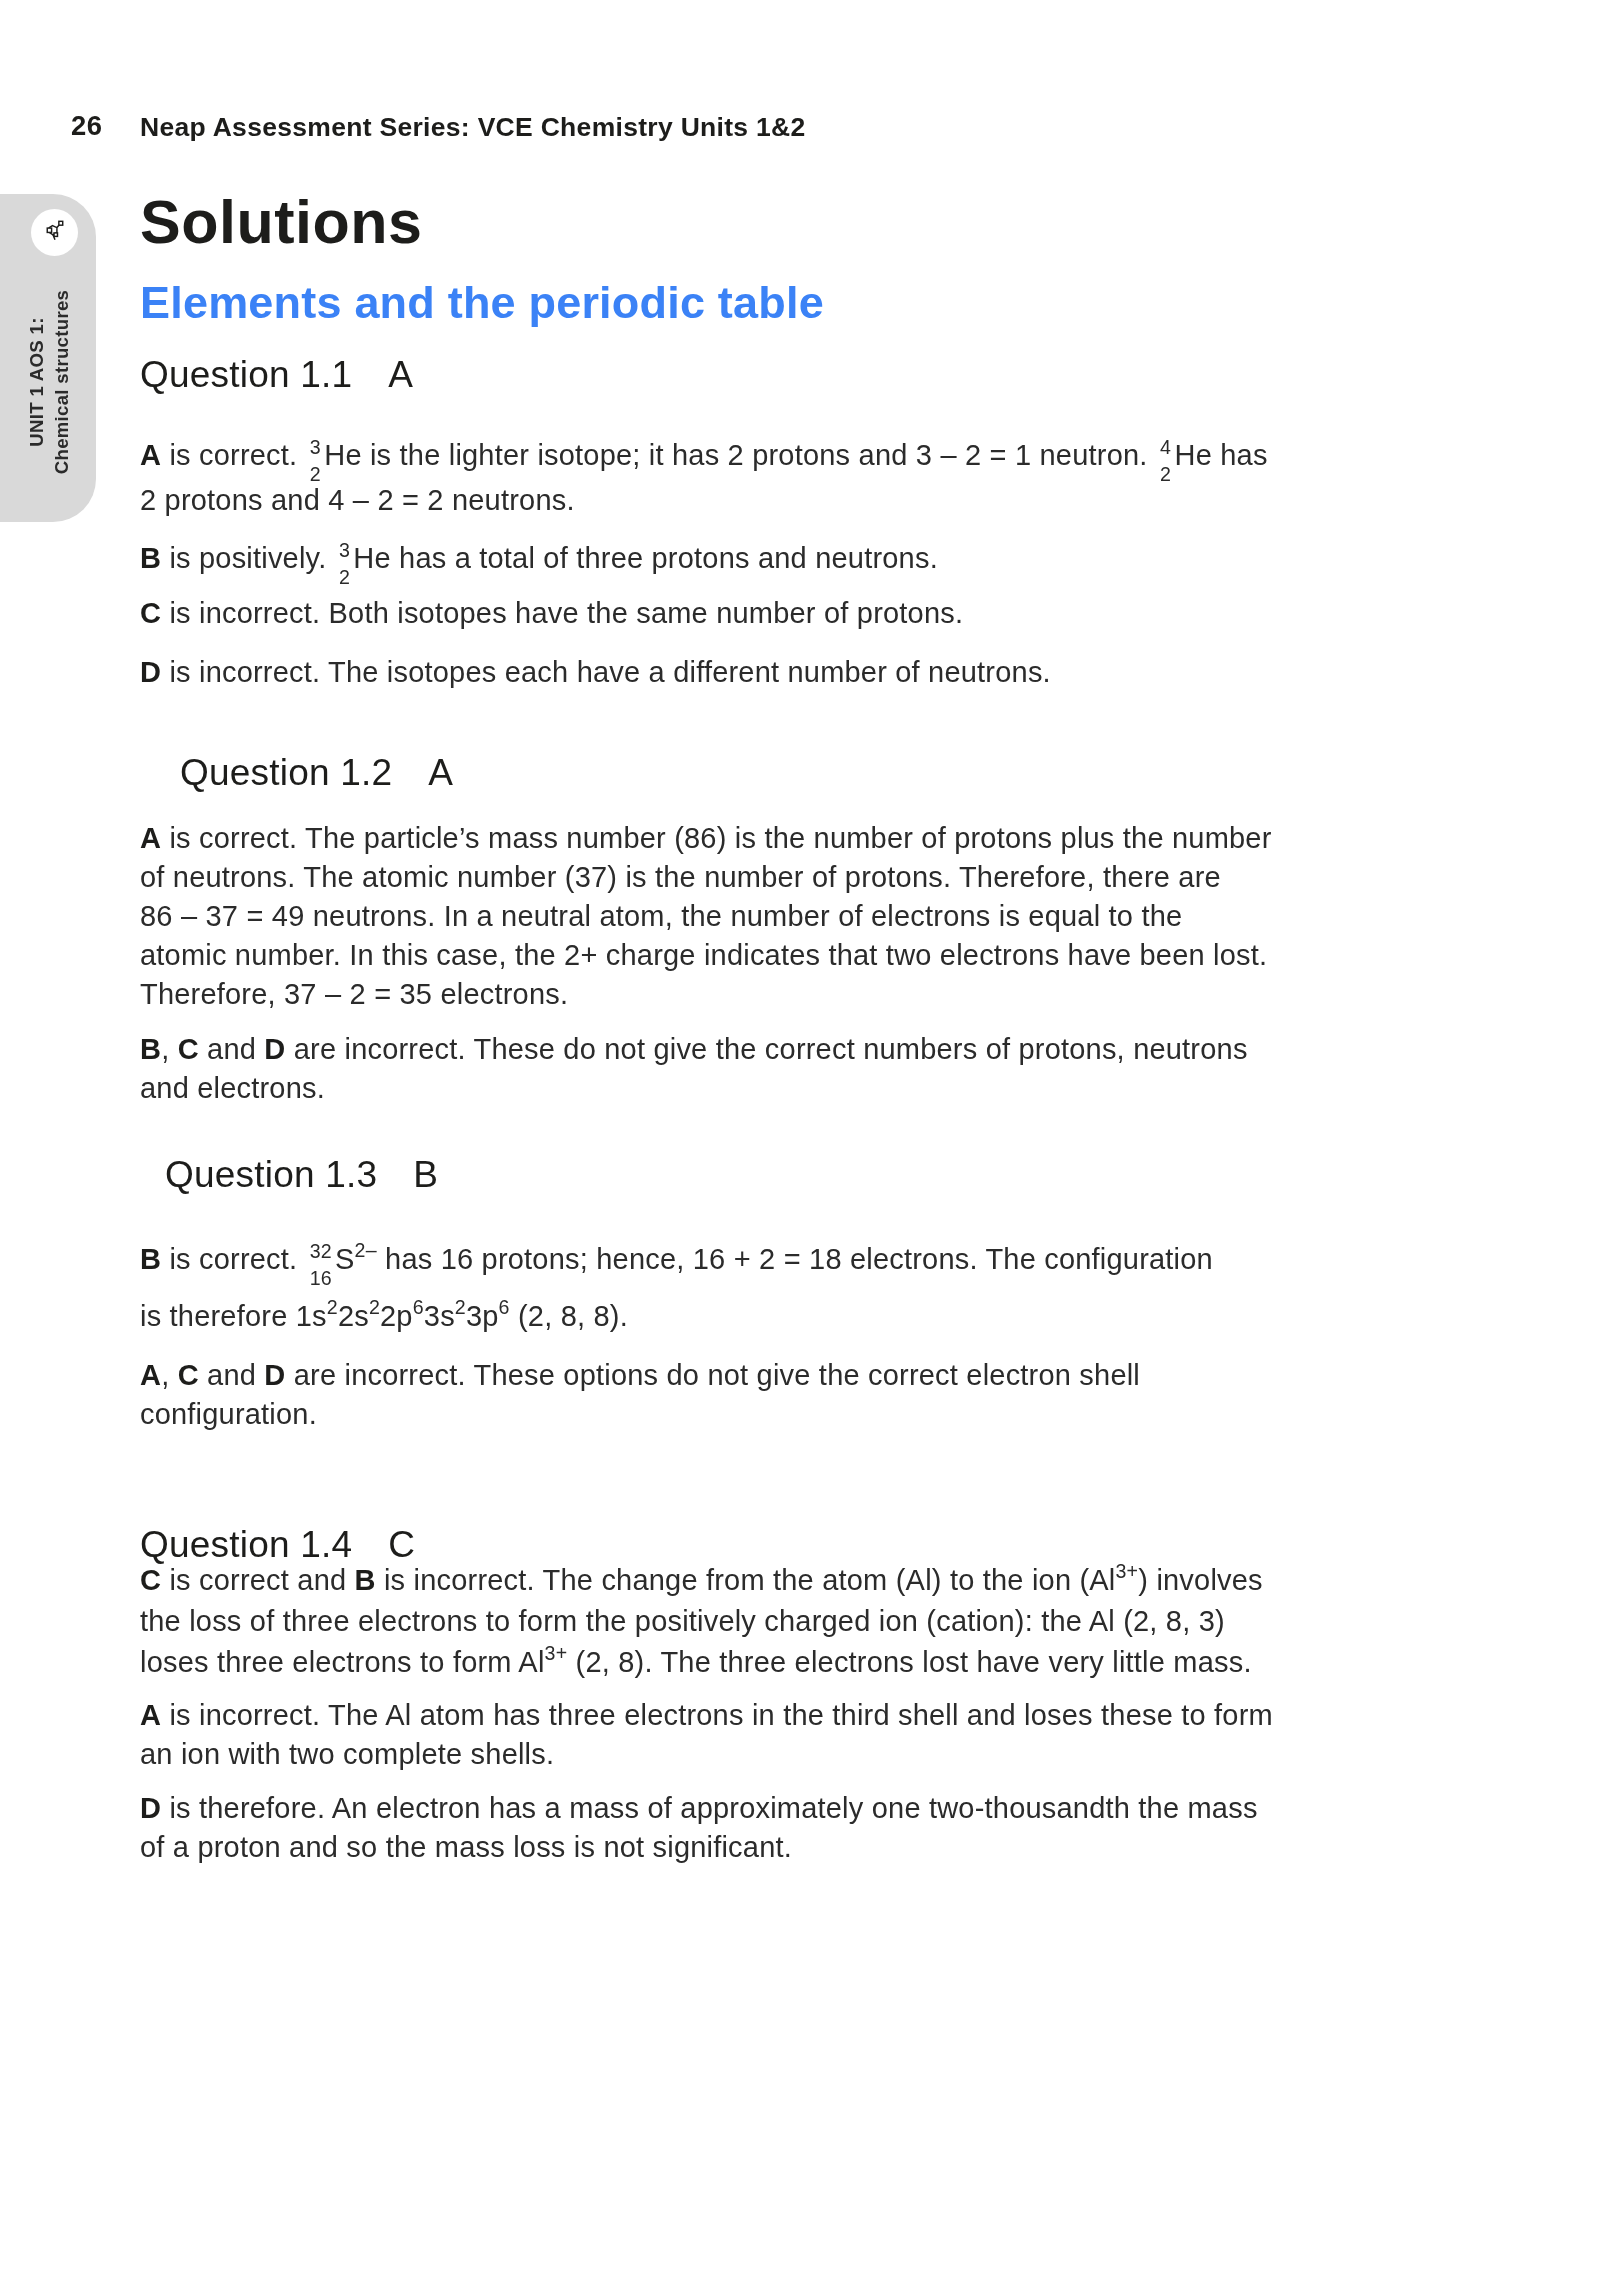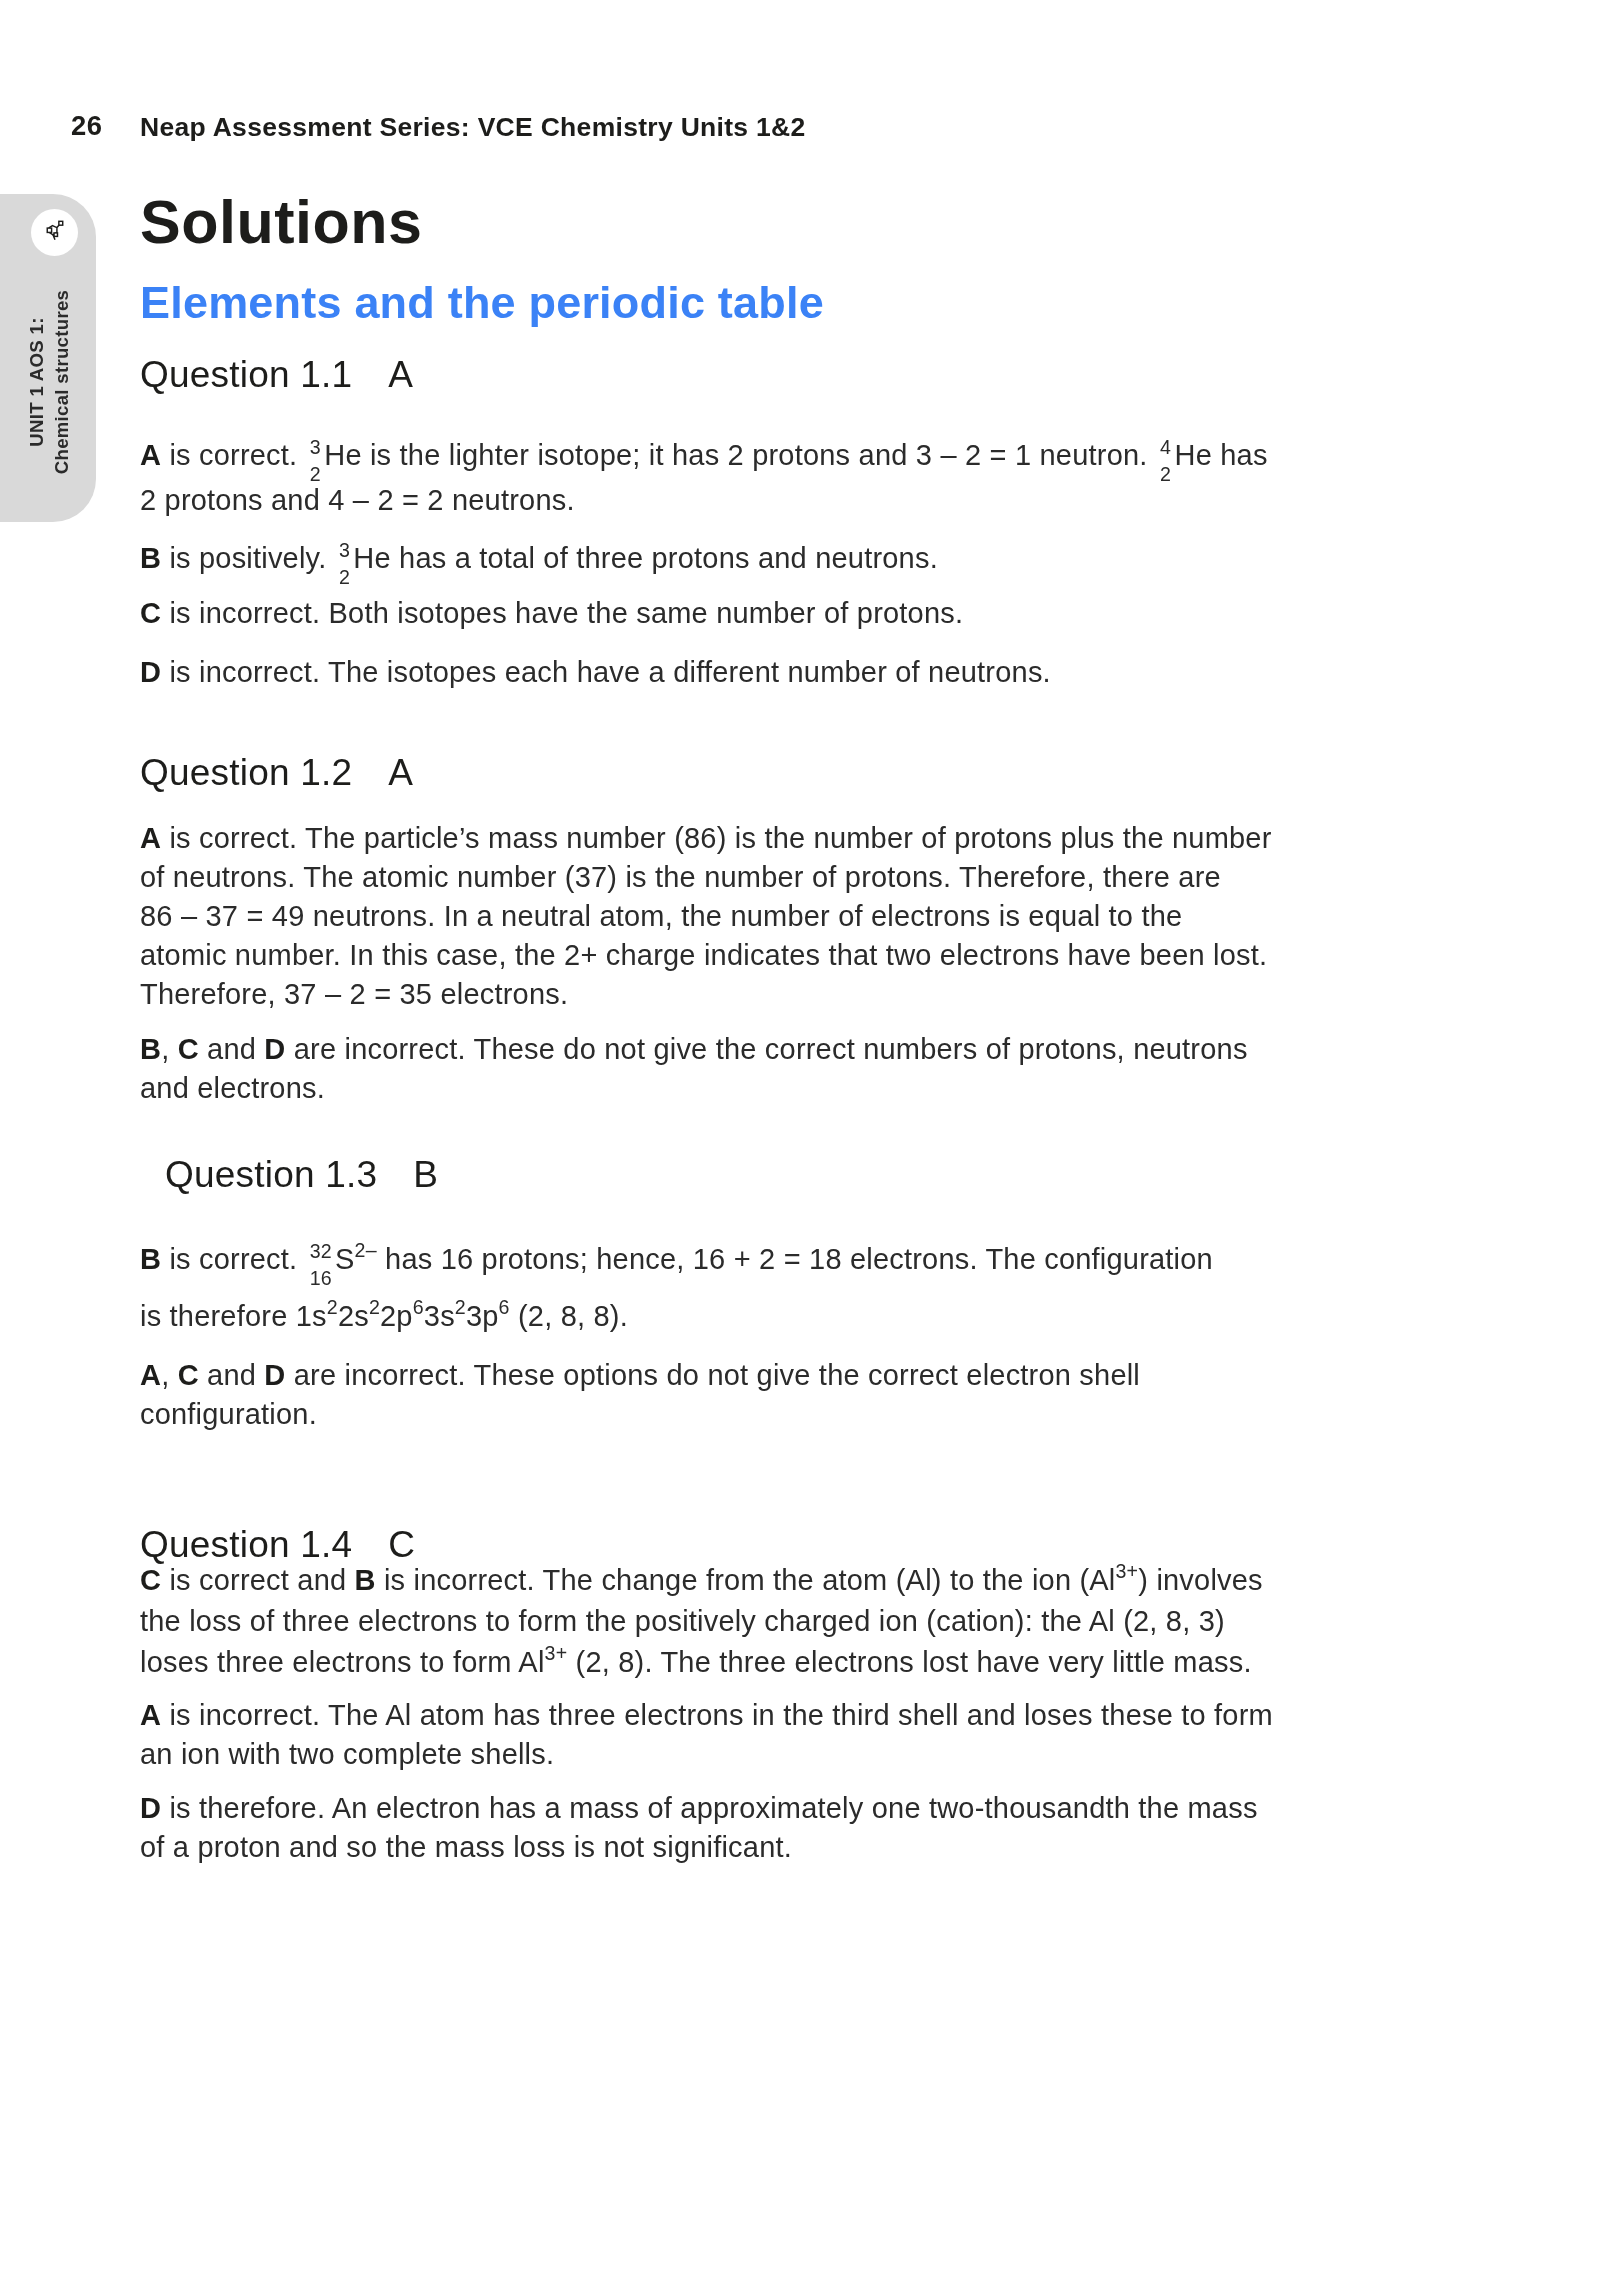--- a/index.html
+++ b/index.html
@@ -29,21 +29,21 @@
   .para{position:absolute;left:0;font-size:29px;line-height:39px;color:#2b2b2b;letter-spacing:0.2px;}
   .para .b{font-weight:800;color:#1d1d1b;}
   .para .sup{font-size:19.6px;position:relative;top:-11.8px;line-height:0;}
   .stack{display:inline-block;position:relative;height:9.8px;vertical-align:baseline;margin:0 1px 0 2px;}
   .stack span{position:absolute;left:0;width:100%;text-align:center;font-size:19.6px;line-height:19.6px;}
   .stack .t{bottom:7.8px;}
   .stack .s{top:9.8px;}
 
   
   .q0-h{top:356px;}  .q0-p0{top:433px;line-height:45px;} .q0-p1{top:539px;} .q0-p2{top:594px;} .q0-p3{top:653px;}
-  .q1-h{top:754px;}  .q1-p0{top:819px;} .q1-p1{top:1030px;}
+  .q1-h{top:754px;margin-left:40px;}  .q1-p0{top:819px;} .q1-p1{top:1030px;}
   .q2-h{top:1156px;margin-left:25px;} .q2-p0{top:1231px;line-height:57px;} .q2-p1{top:1356px;}
   .q3-h{top:1526px;} .q3-p0{top:1560px;line-height:41px;} .q3-p1{top:1696px;} .q3-p2{top:1789px;}
 </style>
 </head>
 <body>
 
 <div class="page">
 
   <div class="page-number">26</div>
   <div class="header-title">Neap Assessment Series: VCE Chemistry Units 1&amp;2</div>

